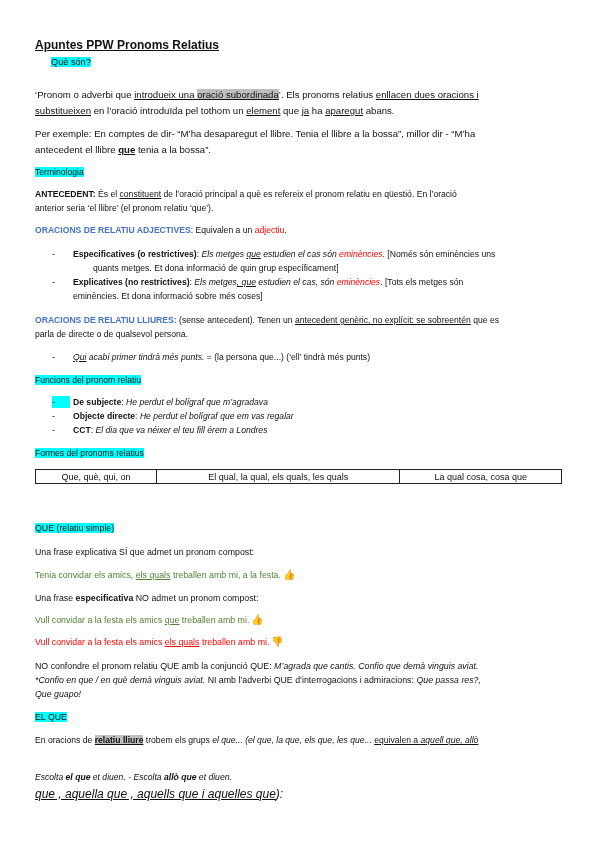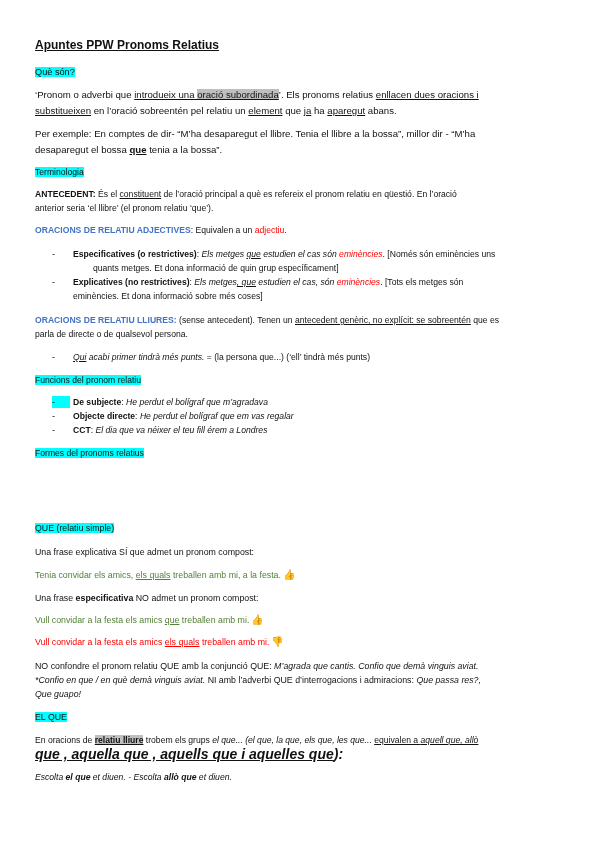--- a/index.html
+++ b/index.html
@@ -19,25 +19,25 @@
   table.forms td { border:1px solid #222; text-align:center; height:13px; padding:0; line-height:12px; }
   .thumb { display:inline-block; font-size:10px; color:#f4b400; }
 </style>
 </head>
 <body>
 
 <div>
 
   <div class="ln" style="top:39px;font-size:12px;font-weight:bold;text-decoration:underline;">Apuntes PPW Pronoms Relatius</div>
 
-  <div class="ln" style="top:66px;"><span class="hl">Què són?</span></div>
+  <div class="ln" style="top:56px;margin-left:16px;"><span class="hl">Què són?</span></div>
   <div class="ln" style="top:89px;font-size:9.6px;"><span>‘Pronom o adverbi que </span><u>introdueix una </u><u class="gr">oració subordinada</u><span>’. Els pronoms relatius </span><u>enllacen dues oracions i</u></div>
-  <div class="ln" style="top:105px;font-size:9.6px;"><u>substitueixen</u><span> en l’oració sobreentén pel relatiu un </span><u>element</u><span> que </span><u>ja</u><span> ha </span><u>aparegut</u><span> abans.</span></div>
+  <div class="ln" style="top:105px;font-size:9.6px;"><u>substitueixen</u><span> en l’oració introduïda pel tothom un </span><u>element</u><span> que </span><u>ja</u><span> ha </span><u>aparegut</u><span> abans.</span></div>
   <div class="ln" style="top:128px;font-size:9.6px;">Per exemple: En comptes de dir- “M’ha desaparegut el llibre. Tenia el llibre a la bossa”, millor dir - “M’ha</div>
-  <div class="ln" style="top:144px;font-size:9.6px;"><span>desaparegut el bossa </span><u style="font-weight:bold">que</u><span> tenia a la bossa”.</span></div>
+  <div class="ln" style="top:144px;font-size:9.6px;"><span>antecedent el llibre </span><u style="font-weight:bold">que</u><span> tenia a la bossa”.</span></div>
 
   <div class="ln" style="top:166px;font-size:8.6px;"><span class="hl">Terminologia</span></div>
   <div class="ln" style="top:188px;font-size:8.6px;"><b>ANTECEDENT:</b><span> És el </span><u>constituent</u><span> de l’oració principal a què es refereix el pronom relatiu en qüestió. En l’oració</span></div>
   <div class="ln" style="top:202px;font-size:8.6px;">anterior seria ‘el llibre’ (el pronom relatiu ‘que’).</div>
 
   <div class="ln" style="top:224px;font-size:8.6px;"><span class="blue">ORACIONS DE RELATIU ADJECTIVES</span><span>: Equivalen a un </span><span class="red">adjectiu</span><span>.</span></div>
 
   <div class="dash" style="top:248px;">-</div>
   <div class="ln ind" style="top:248px;font-size:8.6px;"><b>Especificatives (o restrictives)</b><span>: </span><i>Els metges </i><i><u>que</u></i><i> estudien el cas són </i><i class="red">eminències</i><span>. [Només són eminències uns</span></div>
   <div class="ln ind" style="top:262px;font-size:8.6px;padding-left:20px;">quants metges. Et dona informació de quin grup específicament]</div>
@@ -54,32 +54,37 @@
   <div class="dash" style="top:396px;background:#00ffff;width:18px;">-</div>
   <div class="ln ind" style="top:396px;font-size:8.6px;"><b>De subjecte</b><span>: </span><i>He perdut el bolígraf que m’agradava</i></div>
   <div class="dash" style="top:410px;">-</div>
   <div class="ln ind" style="top:410px;font-size:8.6px;"><b>Objecte directe</b><span>: </span><i>He perdut el bolígraf que em vas regalar</i></div>
   <div class="dash" style="top:424px;">-</div>
   <div class="ln ind" style="top:424px;font-size:8.6px;"><b>CCT</b><span>: </span><i>El dia que va néixer el teu fill érem a Londres</i></div>
 
   <div class="ln" style="top:447px;font-size:8.6px;"><span class="hl">Formes del pronoms relatius</span></div>
   <table class="forms">
     <tbody>
+    <tr>
+      <td>Que, què, qui, on</td>
+      <td>El qual, la qual, els quals, les quals</td>
+      <td>La qual cosa, cosa que</td>
+    </tr>
   </tbody>
     </table>
 
   <div class="ln" style="top:522px;font-size:8.8px;"><span class="hl">QUE (relatiu simple)</span></div>
   <div class="ln" style="top:546px;font-size:8.8px;">Una frase explicativa SÍ que admet un pronom compost:</div>
   <div class="ln green" style="top:569px;font-size:8.8px;"><span>Tenia convidar els amics, </span><u>els quals</u><span> treballen amb mi, a la festa. </span><span class="thumb">👍</span></div>
   <div class="ln" style="top:592px;font-size:8.8px;"><span>Una frase </span><b>especificativa</b><span> NO admet un pronom compost:</span></div>
   <div class="ln green" style="top:614px;font-size:8.8px;"><span>Vull convidar a la festa els amics </span><u>que</u><span> treballen amb mi. </span><span class="thumb">👍</span></div>
   <div class="ln red" style="top:636px;font-size:8.8px;"><span>Vull convidar a la festa els amics </span><u>els quals</u><span> treballen amb mi. </span><span class="thumb">👎</span></div>
 
   <div class="ln" style="top:660px;font-size:8.8px;"><span>NO confondre el pronom relatiu QUE amb la conjunció QUE: </span><i>M’agrada que cantis. Confio que demà vinguis aviat.</i></div>
   <div class="ln" style="top:674px;font-size:8.8px;"><i>*Confio en que / en què demà vinguis aviat.</i><span> NI amb l’adverbi QUE d’interrogacions i admiracions: </span><i>Que passa res?,</i></div>
   <div class="ln" style="top:688px;font-size:8.8px;"><i>Que guapo!</i></div>
 
   <div class="ln" style="top:711px;font-size:8.8px;"><span class="hl">EL QUE</span></div>
   <div class="ln" style="top:734px;font-size:8.6px;"><span>En oracions de </span><u class="gr" style="font-weight:bold">relatiu lliure</u><span> trobem els grups </span><i>el que... (el que, la que, els que, les que... </i><u>equivalen a </u><i><u>aquell que, allò</u></i></div>
-  <div class="ln" style="top:748px;font-size:14px;font-weight:bold;"><i><u>que , aquella que , aquells que i aquelles que</u></i><i>):</i></div>
+  <div class="ln" style="top:788px;font-size:12px;"><i><u>que , aquella que , aquells que i aquelles que</u></i><i>):</i></div>
   <div class="ln" style="top:771px;font-size:8.6px;"><i>Escolta </i><i><b>el que</b></i><i> et diuen. - Escolta </i><i><b>allò que</b></i><i> et diuen.</i></div>
 
 </div>
 
 </body></html>

